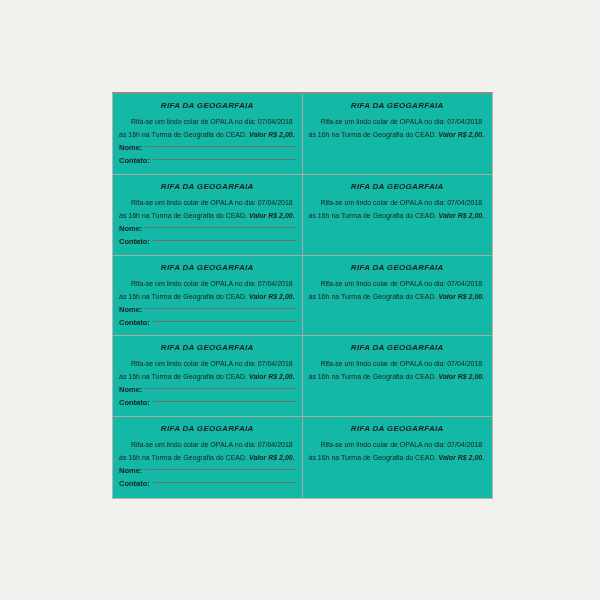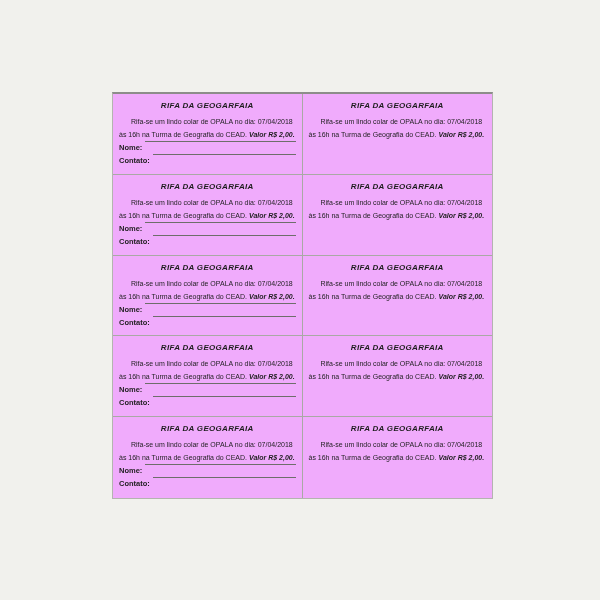--- a/index.html
+++ b/index.html
@@ -10,21 +10,21 @@
     font-family: "Liberation Sans", sans-serif;
     color: #1e1e1e;
     overflow: hidden;
   }
   .sheet {
     position: absolute;
     left: 112px;
     top: 92px;
     width: 381px;
     height: 407px;
-    background: #f0abfc;
+    background: #14b8a6;
     display: grid;
     grid-template-columns: 1fr 1fr;
     grid-template-rows: repeat(5, 1fr);
     border: 1px solid #b4b4b0;
     border-top: 2px solid #8d8d8a;
   }
   .cell {
     border-right: 1px solid #a9a9a5;
     border-bottom: 1px solid #a9a9a5;
     padding: 4px 6px 0 6px;
@@ -45,21 +45,21 @@
   }
   .t-line {
     font-size: 7px;
     line-height: 13px;
     white-space: nowrap;
   }
   .t-line1 { text-indent: 12px; }
   .bi { font-weight: bold; font-style: italic; }
   .field {
     display: flex;
-    align-items: flex-start;
+    align-items: center;
     font-size: 7.5px;
     line-height: 13px;
     white-space: nowrap;
   }
   .flabel { font-weight: bold; }
   .fline {
     flex: 1;
     border-bottom: 1px solid #6e6e6a;
     margin: 0 0 2px 3px;
     min-width: 10px;

